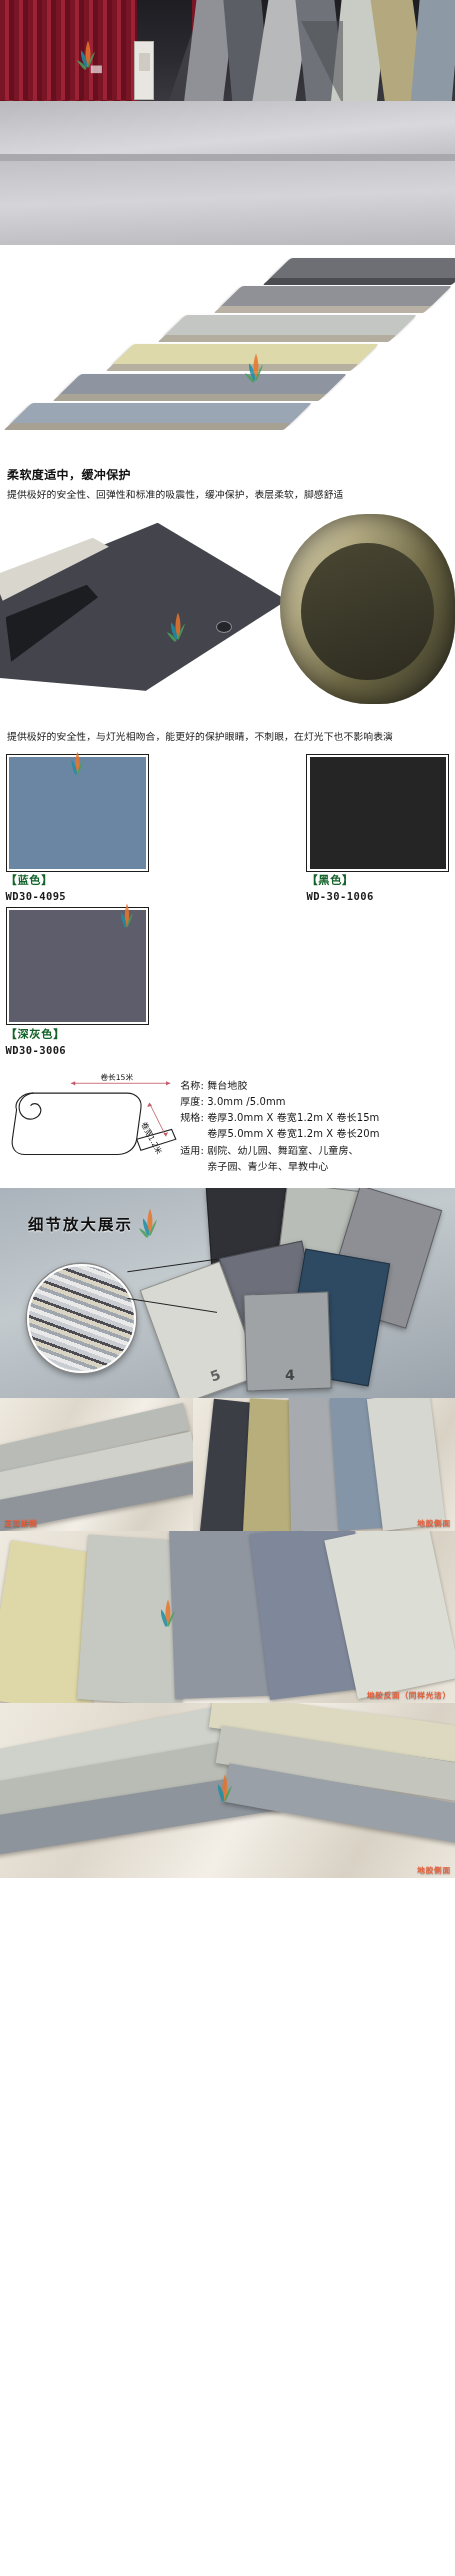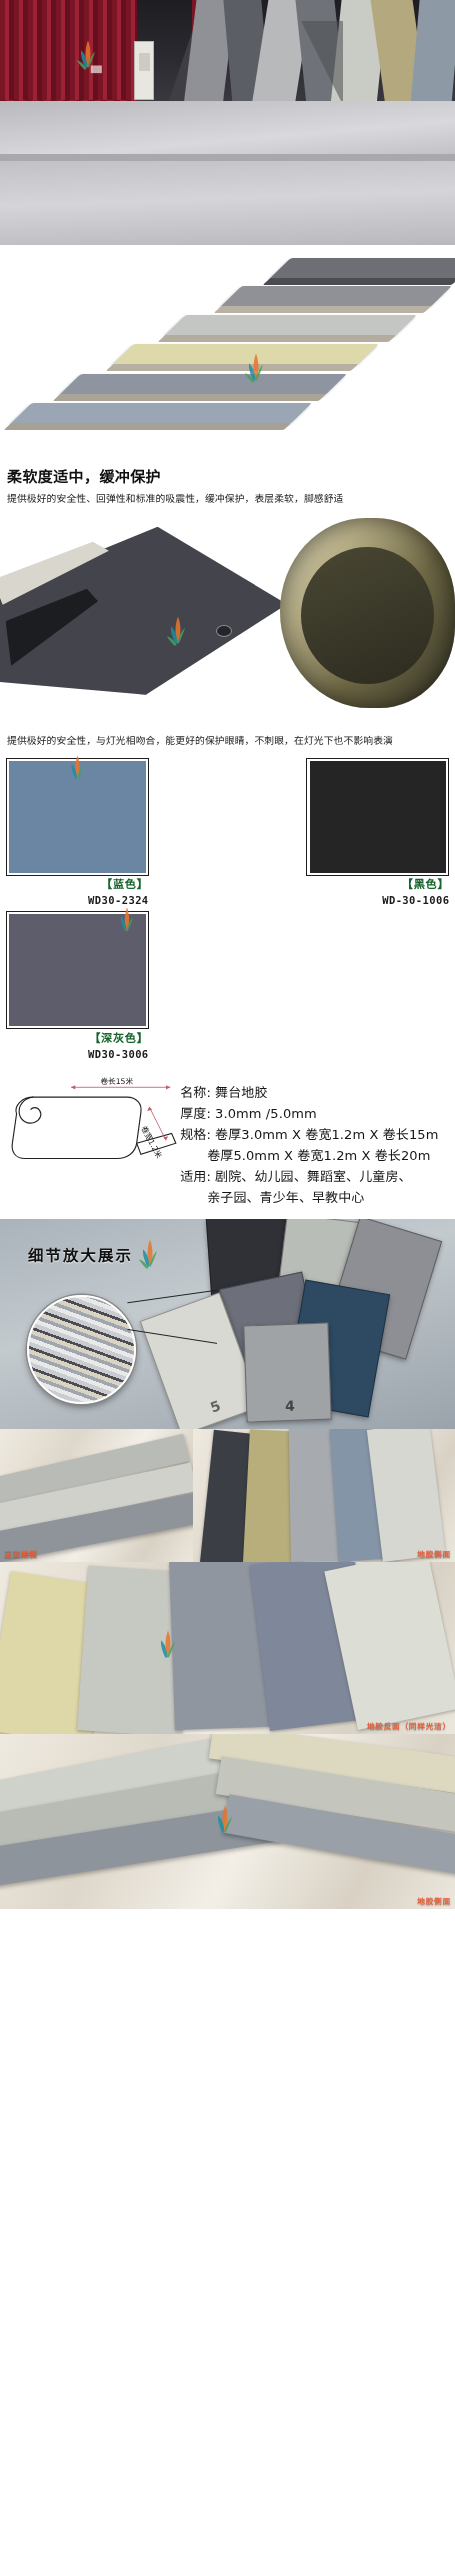--- a/index.html
+++ b/index.html
@@ -44,39 +44,39 @@
   
   .stack{height:210px;background:#fff;position:relative;}
   .sheet{position:absolute;height:21px;border-radius:2.1px;transform:skewX(-46deg);box-shadow:0 1.4px 2.1px rgba(0,0,0,.3);}
   .sheet .edge{position:absolute;left:0;bottom:-5.6px;width:100%;height:6.3px;border-radius:1.4px;}
 
   
   .rollshot{height:210px;background:#fff;position:relative;}
 
   
   .feat{padding:9.8px 7px 7px 7px;}
-  .feat h3{margin:0 0 4.9px 0;font-size:15px;font-weight:700;letter-spacing:0.4px;color:#111;}
+  .feat h3{margin:0 0 4.9px 0;font-size:12px;font-weight:700;letter-spacing:0.4px;color:#111;}
   .feat p{margin:0;font-size:9.8px;line-height:1.55;color:#222;letter-spacing:0.1px;}
 
   
   .swatches{padding:2.8px 5.6px 4.2px 5.6px;}
   .srow{display:flex;justify-content:space-between;margin-bottom:4.2px;}
   .scell{width:143px;}
   .schip{width:143px;height:118px;border:1.4px solid #1d1d1d;box-sizing:border-box;position:relative;background-clip:padding-box;}
   .schip .inner{position:absolute;inset:2.1px;}
-  .scap{text-align:right;padding-top:2.8px;}
+  .scap{text-align:left;padding-top:2.8px;}
   .scap .cn{font-size:11.2px;font-weight:700;color:#14632a;letter-spacing:0.7px;line-height:1.3;}
   .scap .code{font-size:10.5px;font-weight:700;color:#1a1a1a;font-family:"DejaVu Sans Mono","Liberation Mono",monospace;letter-spacing:0.4px;line-height:1.35;}
 
   
   .specblock{display:flex;padding:7px 4.2px 11.2px 4.2px;align-items:flex-start;}
   .rolldraw{width:176px;position:relative;height:105px;}
   .rolldraw svg{display:block;}
   .spectable{flex:1;padding-top:5.6px;}
-  .spectable .row{font-size:13px;line-height:1.62;color:#161616;letter-spacing:0.1px;white-space:nowrap;}
+  .spectable .row{font-size:10px;line-height:1.62;color:#161616;letter-spacing:0.1px;white-space:nowrap;}
   .spectable .row b{font-weight:400;}
   .spectable .row.indent{padding-left:27px;}
 
   
   .detailshot{height:210px;position:relative;background:linear-gradient(180deg,#cfd4d8 0%,#b9c0c6 100%);overflow:hidden;}
   .detailshot .tbl{position:absolute;left:0;top:0;width:455px;height:210px;
      background:linear-gradient(165deg,#aab3bb 0%,#c3cace 40%,#9aa3ab 100%);}
   .dcard{position:absolute;border:0.7px solid rgba(0,0,0,.35);box-shadow:0 2.1px 4.9px rgba(0,0,0,.35);}
   .magnify{position:absolute;left:27px;top:76px;width:105px;height:105px;border-radius:50%;
      border:2.8px solid #fff;box-shadow:0 0 0 1.4px #888,0 2.8px 7px rgba(0,0,0,.45);overflow:hidden;
@@ -221,21 +221,21 @@
                 <g>
               <path d="M26 6 C30 16 31 30 27 44 L24 44 C21 30 22 16 26 6 Z" fill="#e8762c"></path>
               <path d="M16 20 C21 25 25 34 25 45 L22 45 C18 36 15 28 16 20 Z" fill="#1d8fa3"></path>
               <path d="M36 22 C34 30 30 38 27 45 L25 45 C28 34 31 27 36 22 Z" fill="#4aa05a"></path>
             </g>
               </svg>
           </div>
         </div>
         <div class="scap">
           <div class="cn">【蓝色】</div>
-          <div class="code">WD30-2324</div>
+          <div class="code">WD30-4095</div>
         </div>
       </div>
 
 
       <div class="scell">
         <div class="schip">
           <div class="inner" style="background:#252525;"></div>
         </div>
         <div class="scap">
           <div class="cn">【黑色】</div>

